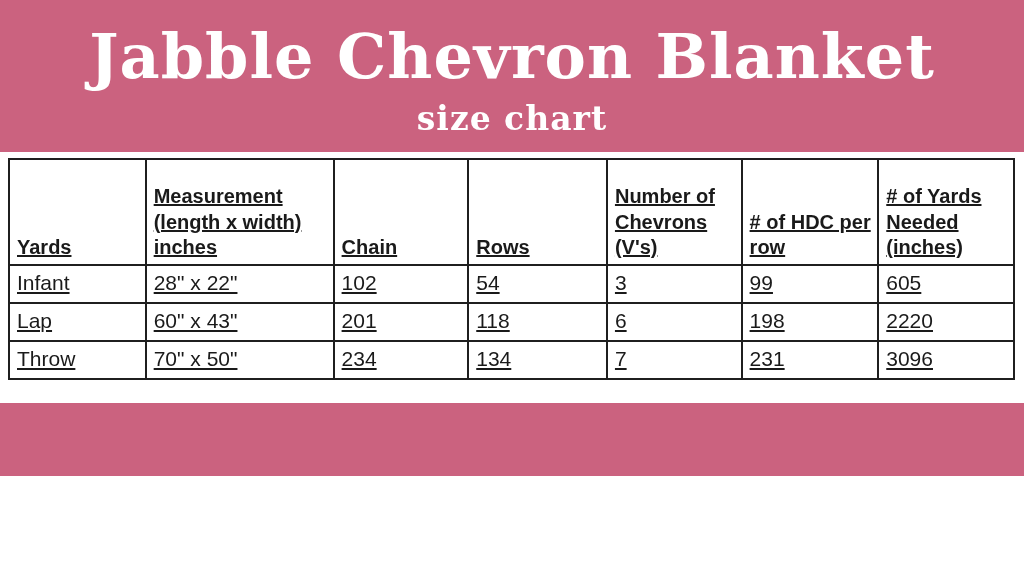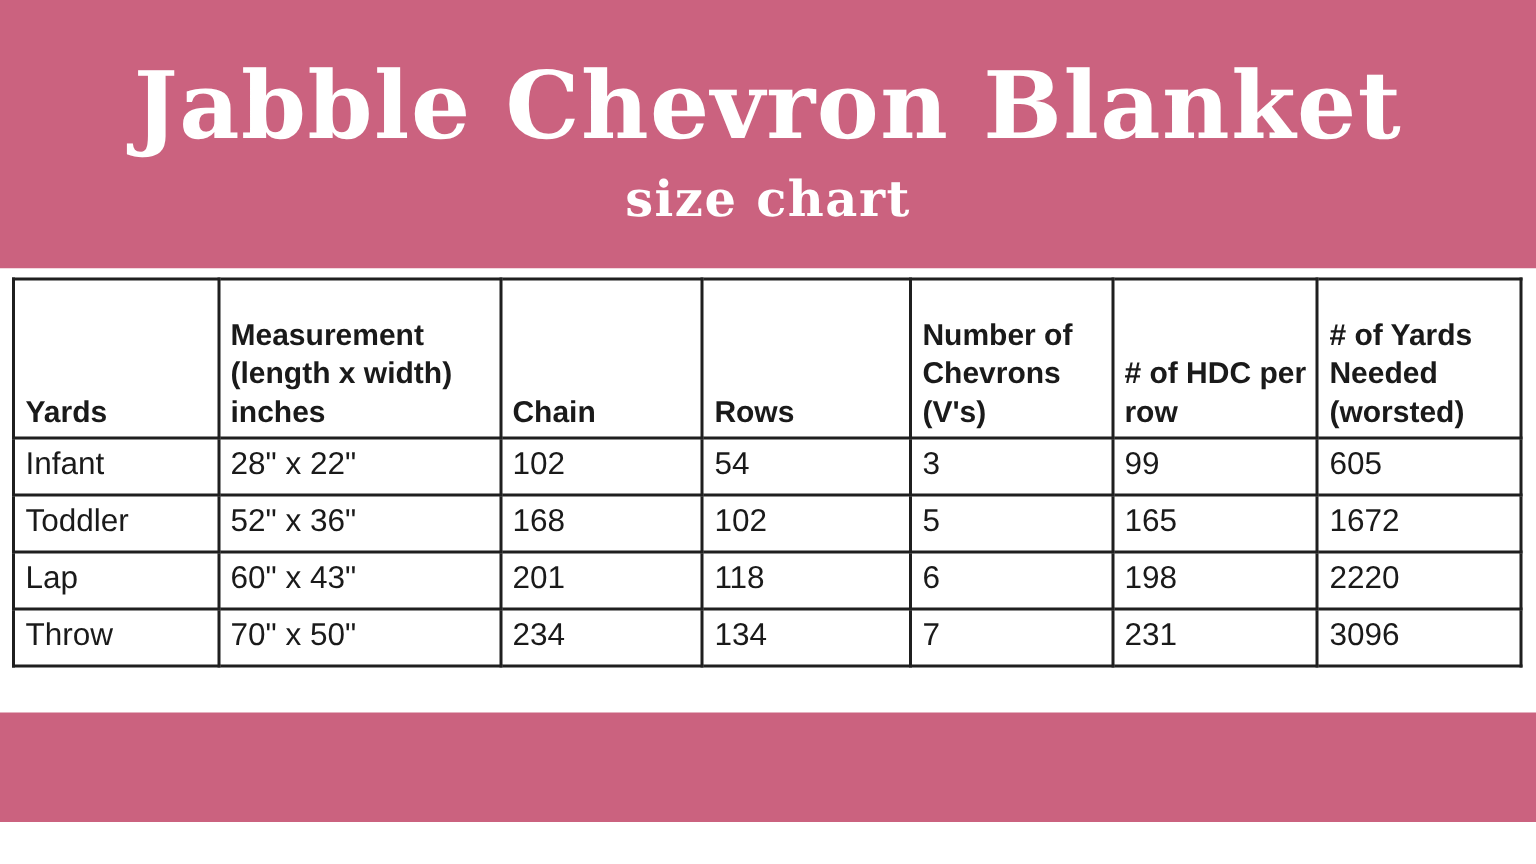--- a/index.html
+++ b/index.html
@@ -1,18 +1,18 @@
 <!DOCTYPE html>
 <html><head>
 <meta charset="utf-8">
 <style>
   * { margin: 0; padding: 0; box-sizing: border-box; }
   html, body { width: 1024px; height: 576px; overflow: hidden; }
   .page {
-    width: 1024px; height: 548px;
+    width: 1024px; height: 476px;
     background: #ffffff;
     font-family: "Liberation Sans", sans-serif;
     display: flex; flex-direction: column;
   }
   .band { background: #cb627f; }
   .band.top {
     height: 190px;
     display: flex; flex-direction: column;
     align-items: center; justify-content: center;
   }
@@ -45,20 +45,21 @@
     width: 100%;
     border-collapse: collapse;
     table-layout: fixed;
     background: #ffffff;
     color: #1a1a1a;
   }
   th, td {
     border: 2px solid #1f1f1f;
     text-align: left;
     overflow: hidden;
+    text-decoration: underline;
   }
   thead tr { height: 106px; }
   th {
     vertical-align: bottom;
     font-size: 20px;
     font-weight: 700;
     line-height: 1.28;
     padding: 2px 6px 3px 7px;
   }
   tbody tr { height: 38px; }
@@ -92,41 +93,32 @@
         <col style="width:13.5%">
       </colgroup>
       <thead>
         <tr>
           <th>Yards</th>
           <th>Measurement (length x width) inches</th>
           <th>Chain</th>
           <th>Rows</th>
           <th>Number of Chevrons (V's)</th>
           <th># of HDC per row</th>
-          <th># of Yards Needed (worsted)</th>
+          <th># of Yards Needed (inches)</th>
         </tr>
       </thead>
       <tbody>
         <tr>
           <td>Infant</td>
           <td>28" x 22"</td>
           <td>102</td>
           <td>54</td>
           <td>3</td>
           <td>99</td>
           <td>605</td>
-        </tr>
-        <tr>
-          <td>Toddler</td>
-          <td>52" x 36"</td>
-          <td>168</td>
-          <td>102</td>
-          <td>5</td>
-          <td>165</td>
-          <td>1672</td>
         </tr>
         <tr>
           <td>Lap</td>
           <td>60" x 43"</td>
           <td>201</td>
           <td>118</td>
           <td>6</td>
           <td>198</td>
           <td>2220</td>
         </tr>

